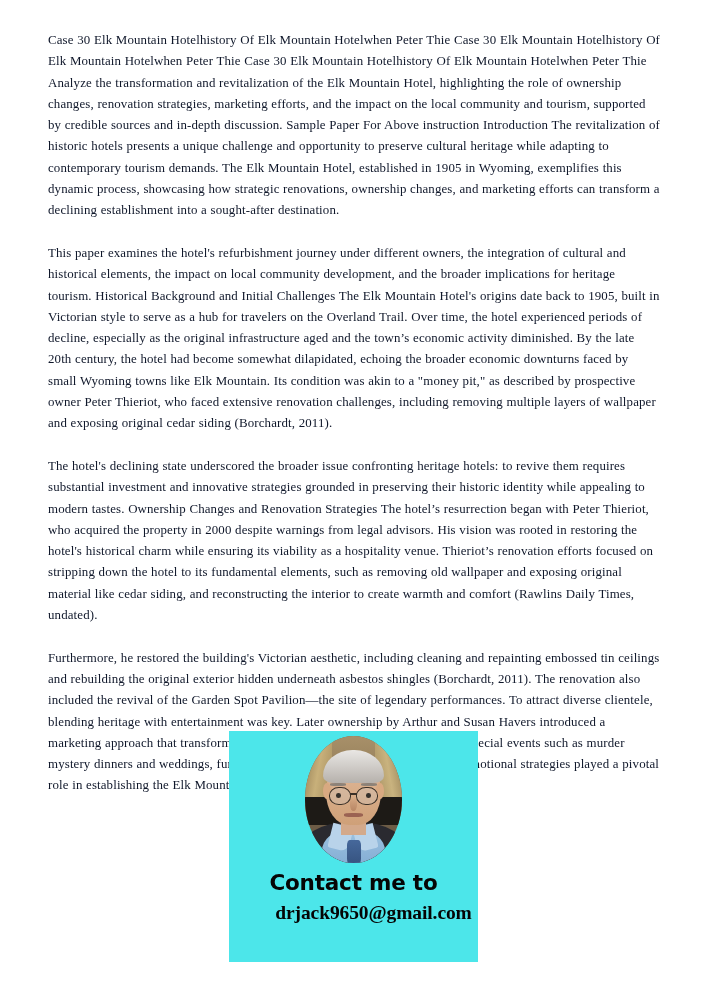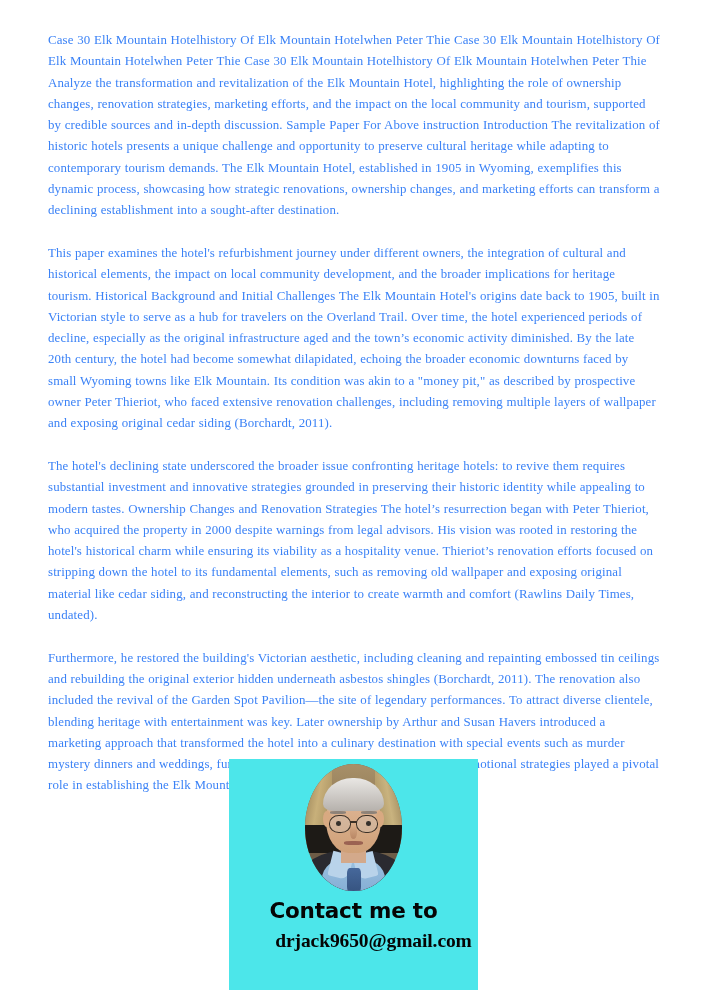--- a/index.html
+++ b/index.html
@@ -28,21 +28,21 @@
     position: absolute;
     left: 48px;
     top: 30px;
     width: 612px;
   }
 
   .para {
     font-family: "Liberation Serif", "DejaVu Serif", serif;
     font-size: 12.9px;
     line-height: 21.3px;
-    color: #3b82f6;
+    color: #0f172a;
     text-align: left;
     margin: 0 0 21.3px 0;
     letter-spacing: 0.01em;
     word-spacing: 0.02em;
   }
   .para:last-child { margin-bottom: 0; }
 
   
   #contact-card {
     position: absolute;
@@ -193,21 +193,21 @@
 
 <div id="page">
 
   <div id="doc-body">
     <p class="para">Case 30 Elk Mountain Hotelhistory Of Elk Mountain Hotelwhen Peter Thie Case 30 Elk Mountain Hotelhistory Of Elk Mountain Hotelwhen Peter Thie Case 30 Elk Mountain Hotelhistory Of Elk Mountain Hotelwhen Peter Thie Analyze the transformation and revitalization of the Elk Mountain Hotel, highlighting the role of ownership changes, renovation strategies, marketing efforts, and the impact on the local community and tourism, supported by credible sources and in-depth discussion. Sample Paper For Above instruction Introduction The revitalization of historic hotels presents a unique challenge and opportunity to preserve cultural heritage while adapting to contemporary tourism demands. The Elk Mountain Hotel, established in 1905 in Wyoming, exemplifies this dynamic process, showcasing how strategic renovations, ownership changes, and marketing efforts can transform a declining establishment into a sought-after destination.</p>
     <p class="para">This paper examines the hotel's refurbishment journey under different owners, the integration of cultural and historical elements, the impact on local community development, and the broader implications for heritage tourism. Historical Background and Initial Challenges The Elk Mountain Hotel's origins date back to 1905, built in Victorian style to serve as a hub for travelers on the Overland Trail. Over time, the hotel experienced periods of decline, especially as the original infrastructure aged and the town’s economic activity diminished. By the late 20th century, the hotel had become somewhat dilapidated, echoing the broader economic downturns faced by small Wyoming towns like Elk Mountain. Its condition was akin to a "money pit," as described by prospective owner Peter Thieriot, who faced extensive renovation challenges, including removing multiple layers of wallpaper and exposing original cedar siding (Borchardt, 2011).</p>
     <p class="para">The hotel's declining state underscored the broader issue confronting heritage hotels: to revive them requires substantial investment and innovative strategies grounded in preserving their historic identity while appealing to modern tastes. Ownership Changes and Renovation Strategies The hotel’s resurrection began with Peter Thieriot, who acquired the property in 2000 despite warnings from legal advisors. His vision was rooted in restoring the hotel's historical charm while ensuring its viability as a hospitality venue. Thieriot’s renovation efforts focused on stripping down the hotel to its fundamental elements, such as removing old wallpaper and exposing original material like cedar siding, and reconstructing the interior to create warmth and comfort (Rawlins Daily Times, undated).</p>
     <p class="para">Furthermore, he restored the building's Victorian aesthetic, including cleaning and repainting embossed tin ceilings and rebuilding the original exterior hidden underneath asbestos shingles (Borchardt, 2011). The renovation also included the revival of the Garden Spot Pavilion—the site of legendary performances. To attract diverse clientele, blending heritage with entertainment was key. Later ownership by Arthur and Susan Havers introduced a marketing approach that transformed the hotel into a culinary destination with special events such as murder mystery dinners and weddings, further enhancing its appeal. Marketing and promotional strategies played a pivotal role in establishing the Elk Mountain Hotel as a destination.</p>
   </div>
 
-  <div id="contact-card" style="background: rgb(76, 230, 234); margin-top: 28px;">
+  <div id="contact-card" style="background: rgb(76, 230, 234);">
 
     <div id="contact-photo">
       <div class="ph-wallL"></div>
       <div class="ph-wallR"></div>
       <div class="ph-wallC"></div>
       <div class="ph-dark"></div>
       <div class="ph-shoulders"></div>
       <div class="ph-shirt"></div>
       <div class="ph-collarL"></div>
       <div class="ph-collarR"></div>

